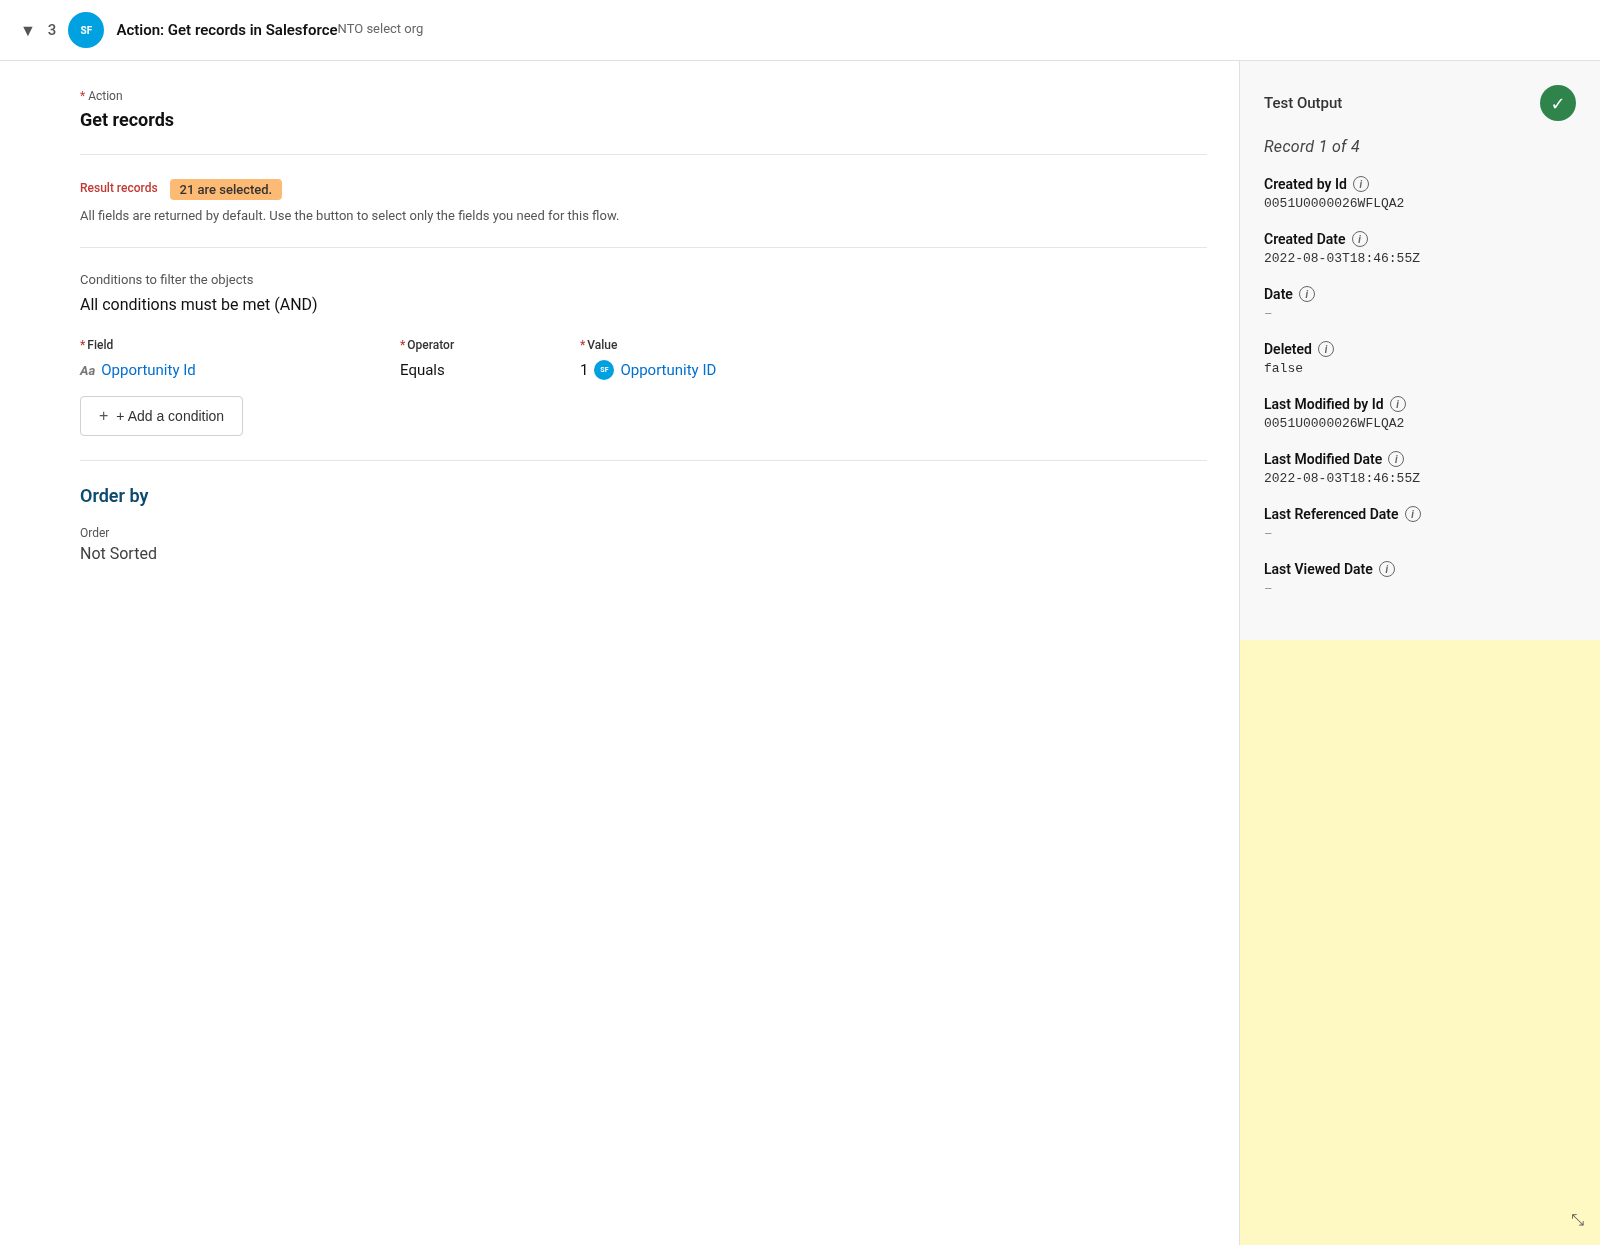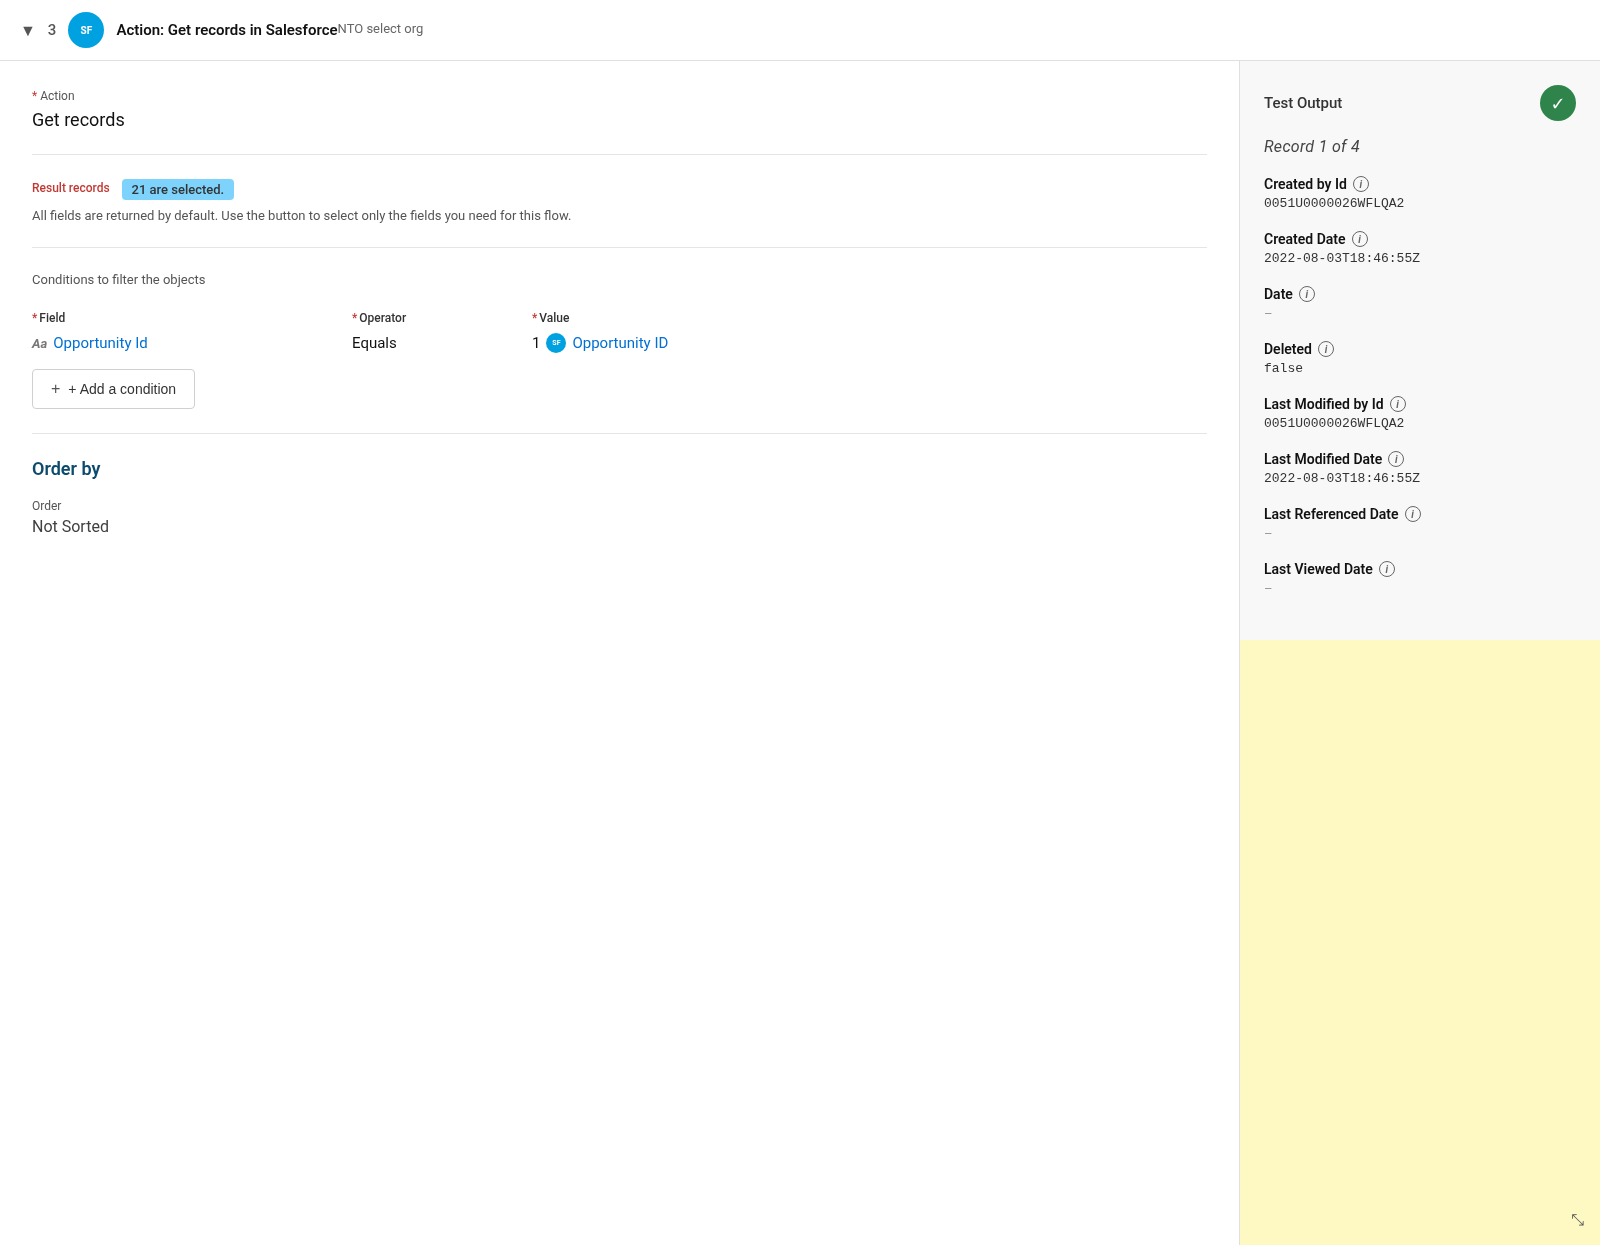--- a/index.html
+++ b/index.html
@@ -10,35 +10,35 @@
     
     .header { display: flex; align-items: center; padding: 12px 20px; border-bottom: 1px solid #e0e0e0; background: #fff; gap: 12px; }
     .header-chevron { font-size: 16px; color: #555; cursor: pointer; }
     .header-step { font-size: 15px; color: #555; font-weight: 500; }
     .salesforce-logo { width: 36px; height: 36px; background: #00A1E0; border-radius: 50%; display: flex; align-items: center; justify-content: center; color: white; font-size: 10px; font-weight: bold; flex-shrink: 0; }
     .header-title { display: flex; flex-direction: row; }
     .header-title-main { font-weight: 600; font-size: 15px; color: #111; }
     .header-title-sub { font-size: 13px; color: #666; }
 
     
-    .main-layout { display: flex; flex: 1; overflow: hidden; }
+    .main-layout { display: flex; flex: 1; overflow: hidden; padding-left: 48px; }
 
     
     .left-panel { flex: 1; padding: 28px 32px; overflow-y: auto; border-right: 1px solid #e0e0e0; }
 
     
     .section { border-bottom: 1px solid #e5e5e5; padding-bottom: 24px; margin-bottom: 24px; }
     .section:last-child { border-bottom: none; }
 
     .field-label { font-size: 12px; color: #c23934; font-weight: 500; margin-bottom: 4px; }
-    .field-value { font-size: 18px; font-weight: 400; color: #111; margin-top: 4px; }
+    .field-value { font-size: 18px; font-weight: 700; color: #111; margin-top: 4px; }
 
     
     .result-fields-row { display: flex; align-items: center; gap: 12px; margin-bottom: 8px; }
-    .result-fields-badge { background: #7dd3fc; border-radius: 4px; padding: 3px 10px; font-size: 13px; color: #333; font-weight: 500; }
+    .result-fields-badge { background: #fdba74; border-radius: 4px; padding: 3px 10px; font-size: 13px; color: #333; font-weight: 500; }
     .result-fields-desc { font-size: 13px; color: #555; }
 
     
     .conditions-label { font-size: 13px; color: #555; margin-bottom: 8px; }
     .conditions-value { font-size: 16px; color: #111; }
 
     
     .condition-headers { display: flex; gap: 0; margin-top: 24px; margin-bottom: 8px; }
     .condition-header { font-size: 12px; color: #333; font-weight: 500; }
     .condition-header .required { color: #c23934; margin-right: 2px; }
@@ -121,20 +121,21 @@
       <div class="section">
         <div class="result-fields-row">
           <span class="field-label">Result records</span>
           <span class="result-fields-badge">21 are selected.</span>
         </div>
         <div class="result-fields-desc">All fields are returned by default. Use the button to select only the fields you need for this flow.</div>
       </div>
 
       <div class="section">
         <div class="conditions-label">Conditions to filter the objects</div>
+        <div class="conditions-value">All conditions must be met (AND)</div>
 
         <div class="condition-headers">
           <div class="condition-header condition-header-field">
             <span class="required">*</span><span>Field</span>
           </div>
           <div class="condition-header condition-header-operator">
             <span class="required">*</span><span>Operator</span>
           </div>
           <div class="condition-header condition-header-value">
             <span class="required">*</span><span>Value</span>

